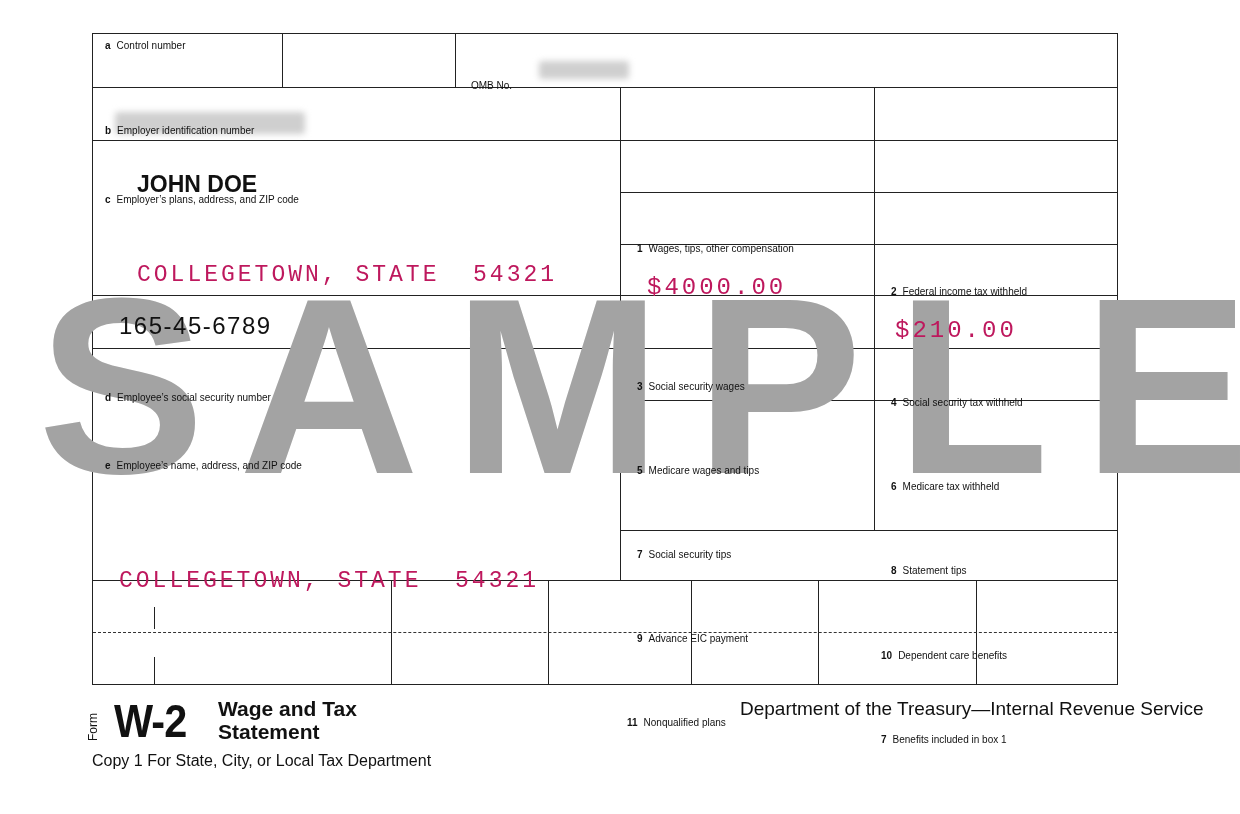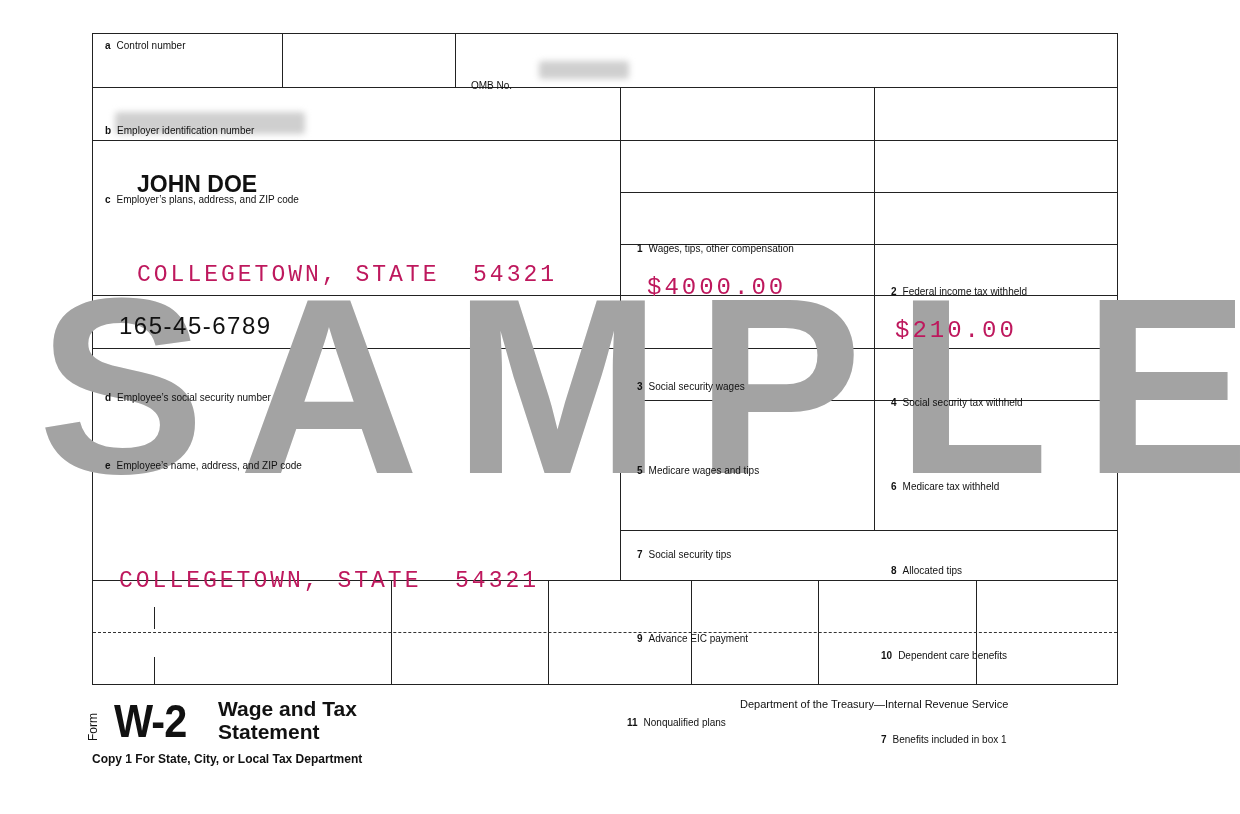--- a/index.html
+++ b/index.html
@@ -70,30 +70,30 @@
   <div class="lbl over" style="left:544px;top:59px;"><b>1</b><span>Wages, tips, other compensation</span></div>
   <div class="mono over" style="left:554px;top:76px;font-size:24px;">$4000.00</div>
   <div class="lbl over" style="left:798px;top:59px;"><b>2</b><span>Federal income tax withheld</span></div>
   <div class="mono over" style="left:802px;top:76px;font-size:24px;">$210.00</div>
 
   <div class="lbl over" style="left:544px;top:111px;"><b>3</b><span>Social security wages</span></div>
   <div class="lbl over" style="left:798px;top:111px;"><b>4</b><span>Social security tax withheld</span></div>
   <div class="lbl over" style="left:544px;top:163px;"><b>5</b><span>Medicare wages and tips</span></div>
   <div class="lbl over" style="left:798px;top:163px;"><b>6</b><span>Medicare tax withheld</span></div>
   <div class="lbl over" style="left:544px;top:215px;"><b>7</b><span>Social security tips</span></div>
-  <div class="lbl over" style="left:798px;top:215px;"><b>8</b><span>Allocated tips</span></div>
+  <div class="lbl over" style="left:798px;top:215px;"><b>8</b><span>Statement tips</span></div>
   <div class="lbl over" style="left:544px;top:267px;"><b>9</b><span>Advance EIC payment</span></div>
   <div class="lbl over" style="left:788px;top:268px;"><b>10</b><span>Dependent care benefits</span></div>
   <div class="lbl over" style="left:534px;top:319px;"><b>11</b><span>Nonqualified plans</span></div>
   <div class="lbl over" style="left:788px;top:320px;"><b>7</b><span>Benefits included in box 1</span></div>
 
 </div>
 
 <div class="foot" style="left:89px;top:708px;width:14px;height:34px;">
   <div style="position:absolute;left:-10px;top:12px;transform:rotate(-90deg);font-size:12px;">Form</div>
 </div>
 <div class="foot" style="left:114px;top:694px;font-size:46px;font-weight:bold;transform:scaleX(0.9);transform-origin:left top;letter-spacing:-1px;">W-2</div>
 <div class="foot" style="left:218px;top:697px;font-size:21px;font-weight:bold;line-height:23px;">
   <div>Wage and Tax</div>
   <div>Statement</div>
 </div>
-<div class="foot" style="left:92px;top:752px;font-size:12px;font-weight:bold;">Copy 1 For State, City, or Local Tax Department</div>
-<div class="foot" style="left:740px;top:698px;font-size:11px;">Department of the Treasury—Internal Revenue Service</div>
+<div class="foot" style="left:92px;top:752px;font-size:16px;font-weight:normal;">Copy 1 For State, City, or Local Tax Department</div>
+<div class="foot" style="left:740px;top:698px;font-size:19px;">Department of the Treasury—Internal Revenue Service</div>
 
 </body></html>

